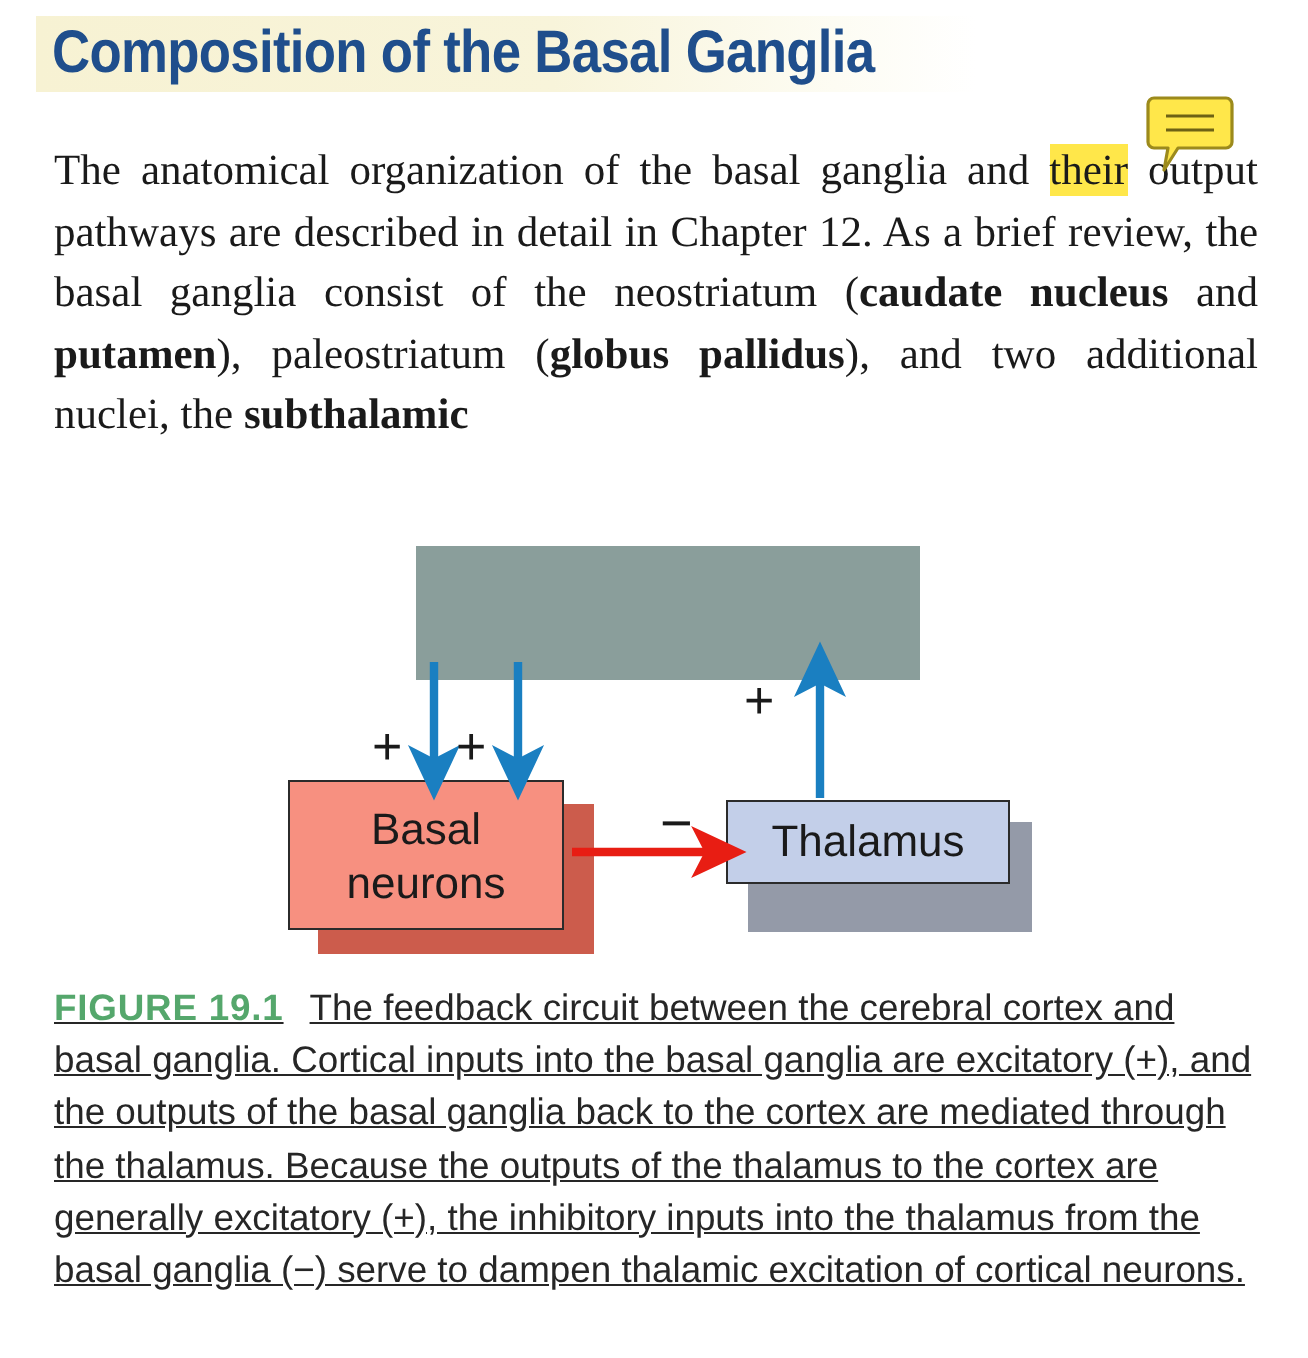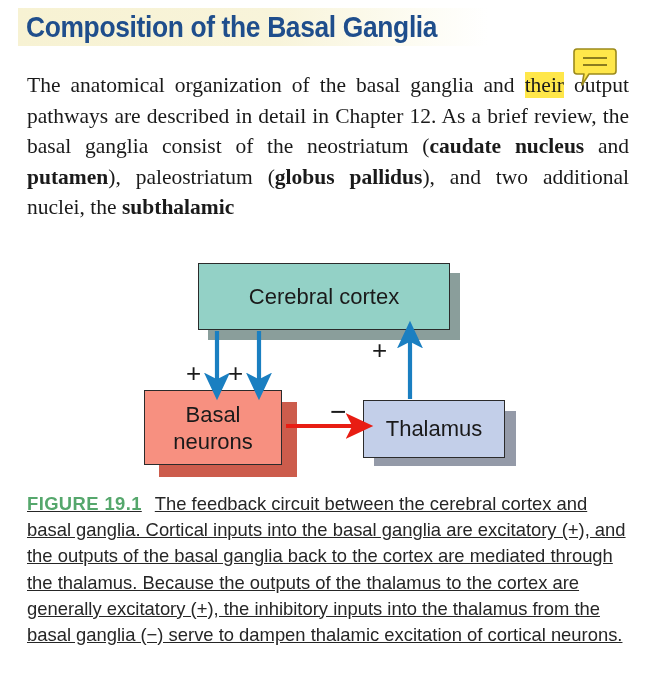--- a/index.html
+++ b/index.html
@@ -118,21 +118,21 @@
     line-height: 27px;
   }
   #shadow-basal {
     left: 159px; top: 157px;
     width: 138px; height: 75px;
     background: #cc5c4c;
   }
 
   #box-thalamus {
     left: 363px; top: 155px;
-    width: 142px; height: 58px;
+    width: 142px; height: 42px;
     background: #c3cfe9;
     font-size: 22px;
   }
   #shadow-thalamus {
     left: 374px; top: 166px;
     width: 142px; height: 55px;
     background: #949aa8;
   }
 
   
@@ -194,23 +194,20 @@
     <line x1="10" y1="18" x2="34" y2="18" stroke="#6e6214" stroke-width="1.6"></line>
   </svg>
 </div>
 
 <div id="figure-diagram">
 
   <div id="shadow-cortex" class="dg-shadow"></div>
   <div id="shadow-basal" class="dg-shadow"></div>
   <div id="shadow-thalamus" class="dg-shadow"></div>
 
-  <div id="box-cortex" class="dg-box">
-    <span>Cerebral cortex</span>
-  </div>
 
   <div id="box-basal" class="dg-box">
     <span>
       <span>Basal</span><br>
       <span>neurons</span>
     </span>
   </div>
 
   <div id="box-thalamus" class="dg-box">
     <span>Thalamus</span>

